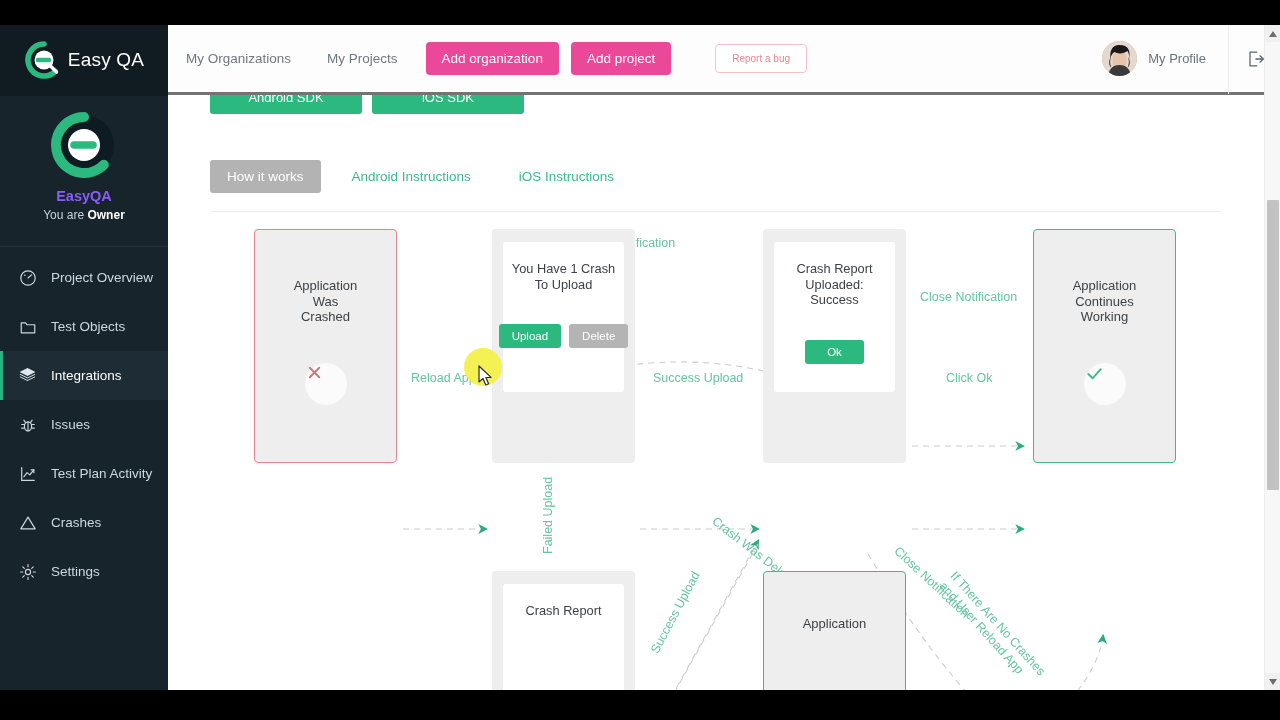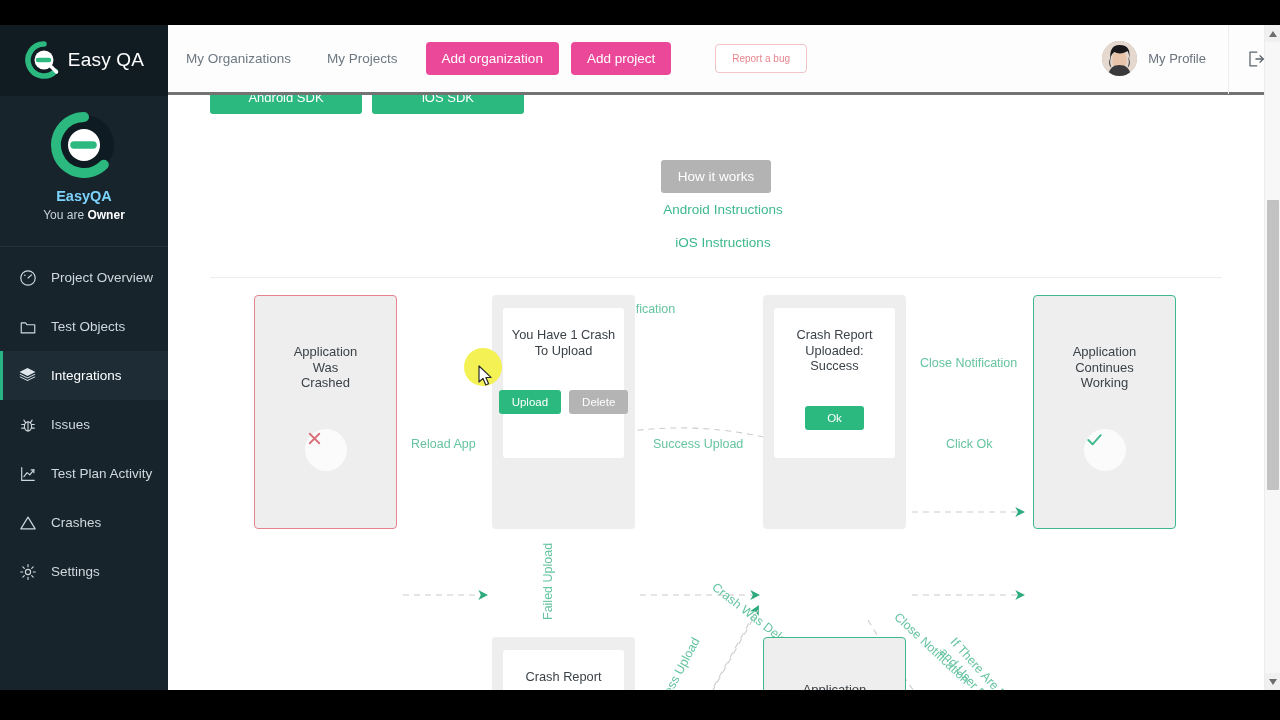--- a/index.html
+++ b/index.html
@@ -30,21 +30,21 @@
     height:96px; background:#101b22;
     display:flex; align-items:center; justify-content:center;
     padding-top:24px;
   }
   .brand-inner { display:flex; align-items:center; gap:4px; }
   .brand-logo { width:40px; height:40px; flex:0 0 40px; }
   .brand-text { color:#ffffff; font-size:19px; letter-spacing:.2px; }
 
   .proj-block { text-align:center; padding:16px 0 10px; }
   .proj-avatar { width:66px; height:66px; margin:0 auto 10px; }
-  .proj-name { color:#7dd3fc; font-size:14.5px; font-weight:bold; margin-bottom:4px; }
+  .proj-name { color:#8b5cf6; font-size:14.5px; font-weight:bold; margin-bottom:4px; }
   .proj-role { color:#c9d2d8; font-size:12px; }
   .proj-role b { color:#ffffff; font-weight:bold; }
 
   .nav-sep { height:1px; background:#22323c; margin:14px 0 6px; }
 
   .nav-item {
     position:relative; display:flex; align-items:center;
     height:49px; padding-left:18px; gap:14px;
     color:#cfd8de; font-size:13.5px; cursor:pointer;
   }
@@ -93,21 +93,21 @@
     background:#ffffff; overflow:hidden; z-index:10;
   }
   .sdk-row { padding:0 42px; display:flex; gap:10px; height:22px; }
   .sdk-btn {
     background:#2bb97f; color:#fff; font-size:13px; border:none;
     border-radius:3px; width:152px; height:34px;
     margin-top:-15px; cursor:pointer;
   }
   .sdk-btn.ios { width:152px; }
 
-  .tabs { display:flex; align-items:center; padding:0 42px; margin-top:43px; gap:0;flex-direction:column; }
+  .tabs { display:flex; align-items:center; padding:0 42px; margin-top:43px; gap:0; }
   .tab {
     font-size:13.5px; padding:9px 17px; border-radius:3px;
     color:#3cb98c; cursor:pointer; white-space:nowrap;
   }
   .tab.active { background:#b3b3b3; color:#ffffff; }
   .tab.plain { margin-left:14px; }
   .tabs-rule { margin:18px 42px 0; height:1px; background:#eeeeee; }
 
   
   #diagram { position:relative; width:1096px; height:500px; margin-top:12px; }

